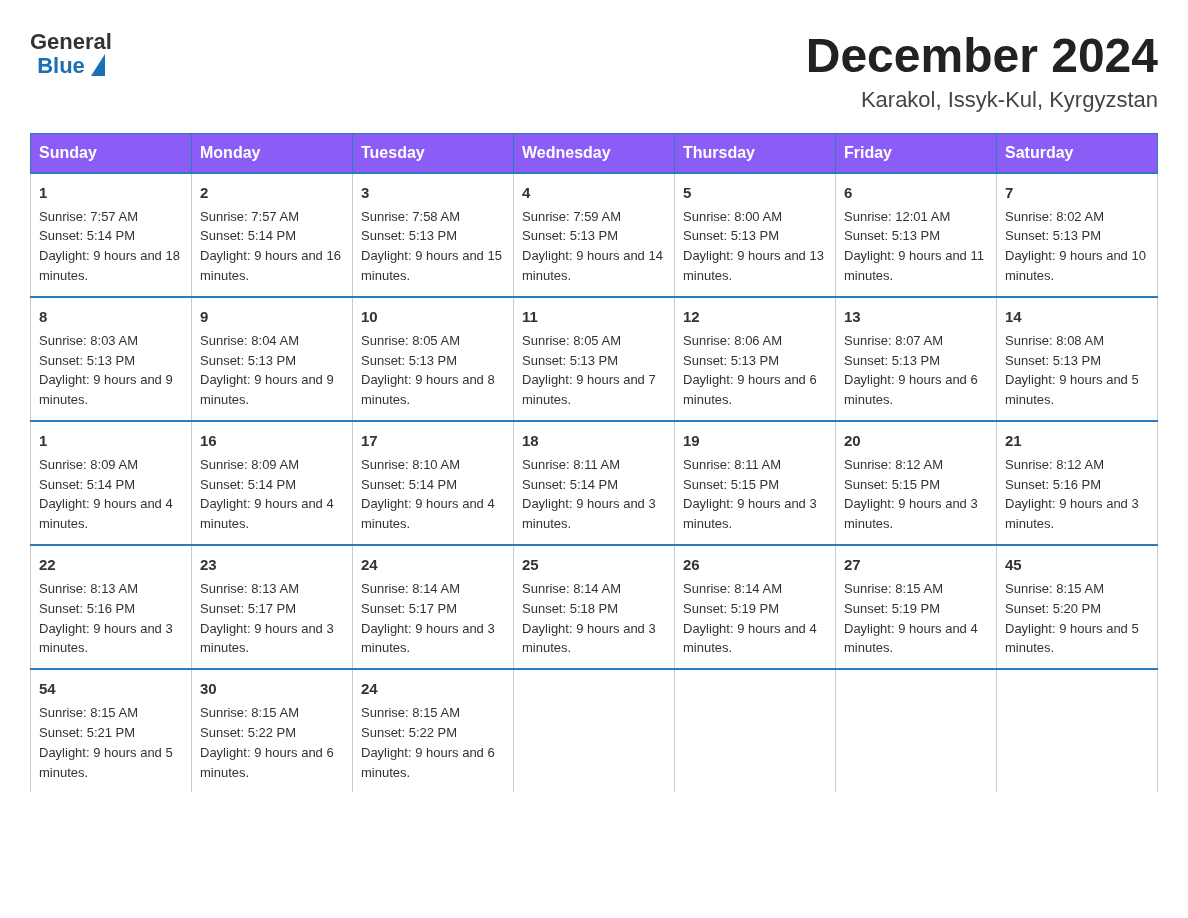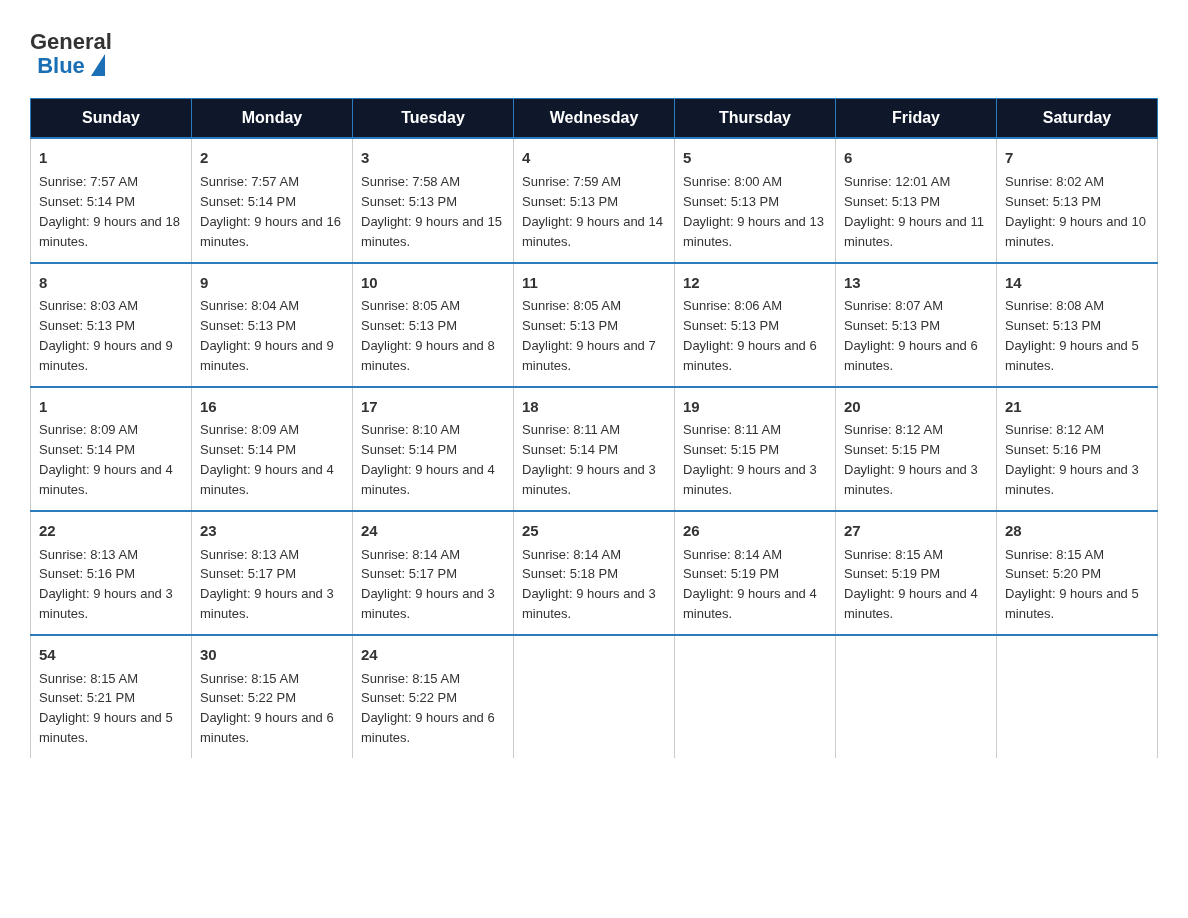--- a/index.html
+++ b/index.html
@@ -52,26 +52,26 @@
       font-size: 22px;
       color: #444;
       margin-top: 4px;
     }
     table {
       width: 100%;
       border-collapse: collapse;
       table-layout: fixed;
     }
     thead tr th {
-      background-color: #0f172a;
+      background-color: #8b5cf6;
       color: #fff;
       font-size: 16px;
       font-weight: bold;
       padding: 10px 8px;
-      text-align: center;
+      text-align: left;
       border: 1px solid #2b7bbf;
     }
     tbody tr td {
       vertical-align: top;
       padding: 8px 8px 10px 8px;
       font-size: 13.5px;
       color: #333;
       border-left: 1px solid #ccc;
       border-right: 1px solid #ccc;
       border-bottom: none;
@@ -102,20 +102,22 @@
   <div class="logo">
     <div style="display:flex; flex-direction:column; line-height:1.1;align-items:center;">
       <span class="logo-text-general">General</span>
       <div style="display:flex; align-items:center; gap:12px;">
         <span class="logo-text-blue">Blue</span>
         <div class="logo-triangle"></div>
       </div>
     </div>
   </div>
   <div class="title-block">
+    <div class="title-month">December 2024</div>
+    <div class="title-location">Karakol, Issyk-Kul, Kyrgyzstan</div>
   </div>
 </div>
 
 <table>
   <thead>
     <tr>
 
     <th>Sunday</th>
         <th>Monday</th>
         <th>Tuesday</th>
@@ -153,21 +155,21 @@
         <td><span class="day-num">20</span><span class="day-info">Sunrise: 8:12 AM</span><br><span class="day-info">Sunset: 5:15 PM</span><br><span class="day-info">Daylight: 9 hours and 3 minutes.</span></td>
         <td><span class="day-num">21</span><span class="day-info">Sunrise: 8:12 AM</span><br><span class="day-info">Sunset: 5:16 PM</span><br><span class="day-info">Daylight: 9 hours and 3 minutes.</span></td>
       </tr>
       <tr class="week-row">
         <td><span class="day-num">22</span><span class="day-info">Sunrise: 8:13 AM</span><br><span class="day-info">Sunset: 5:16 PM</span><br><span class="day-info">Daylight: 9 hours and 3 minutes.</span></td>
         <td><span class="day-num">23</span><span class="day-info">Sunrise: 8:13 AM</span><br><span class="day-info">Sunset: 5:17 PM</span><br><span class="day-info">Daylight: 9 hours and 3 minutes.</span></td>
         <td><span class="day-num">24</span><span class="day-info">Sunrise: 8:14 AM</span><br><span class="day-info">Sunset: 5:17 PM</span><br><span class="day-info">Daylight: 9 hours and 3 minutes.</span></td>
         <td><span class="day-num">25</span><span class="day-info">Sunrise: 8:14 AM</span><br><span class="day-info">Sunset: 5:18 PM</span><br><span class="day-info">Daylight: 9 hours and 3 minutes.</span></td>
         <td><span class="day-num">26</span><span class="day-info">Sunrise: 8:14 AM</span><br><span class="day-info">Sunset: 5:19 PM</span><br><span class="day-info">Daylight: 9 hours and 4 minutes.</span></td>
         <td><span class="day-num">27</span><span class="day-info">Sunrise: 8:15 AM</span><br><span class="day-info">Sunset: 5:19 PM</span><br><span class="day-info">Daylight: 9 hours and 4 minutes.</span></td>
-        <td><span class="day-num">28</span><span class="day-info">Sunrise: 8:15 AM</span><br><span class="day-info">Sunset: 5:20 PM</span><br><span class="day-info">Daylight: 9 hours and 5 minutes.</span></td>
+        <td><span class="day-num">45</span><span class="day-info">Sunrise: 8:15 AM</span><br><span class="day-info">Sunset: 5:20 PM</span><br><span class="day-info">Daylight: 9 hours and 5 minutes.</span></td>
       </tr>
       <tr class="week-row">
         <td><span class="day-num">54</span><span class="day-info">Sunrise: 8:15 AM</span><br><span class="day-info">Sunset: 5:21 PM</span><br><span class="day-info">Daylight: 9 hours and 5 minutes.</span></td>
         <td><span class="day-num">30</span><span class="day-info">Sunrise: 8:15 AM</span><br><span class="day-info">Sunset: 5:22 PM</span><br><span class="day-info">Daylight: 9 hours and 6 minutes.</span></td>
         <td><span class="day-num">24</span><span class="day-info">Sunrise: 8:15 AM</span><br><span class="day-info">Sunset: 5:22 PM</span><br><span class="day-info">Daylight: 9 hours and 6 minutes.</span></td>
         <td></td>
         <td></td>
         <td></td>
         <td></td>
       </tr>

